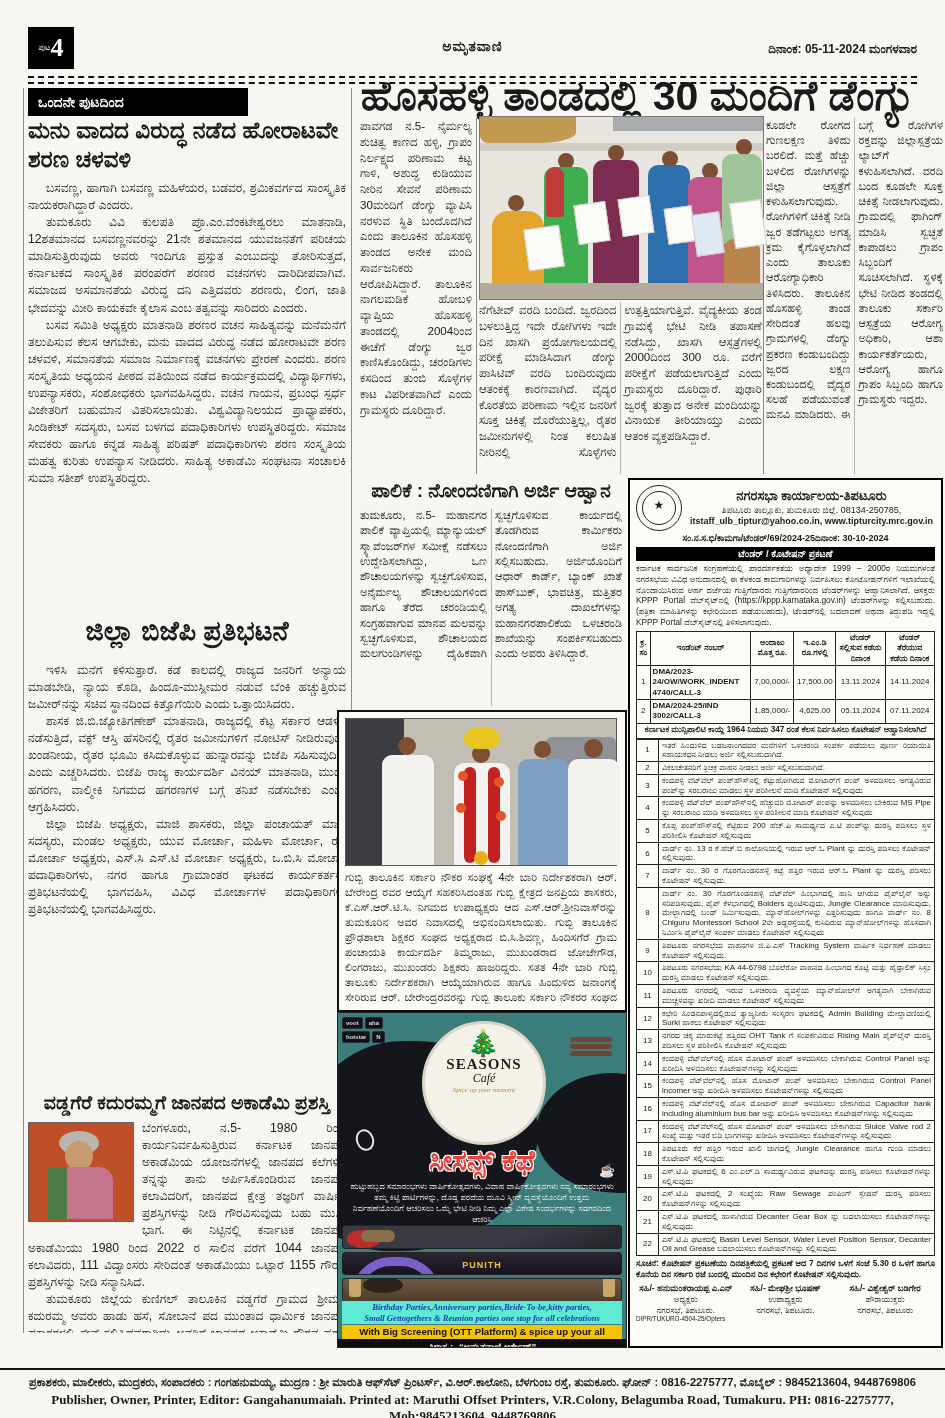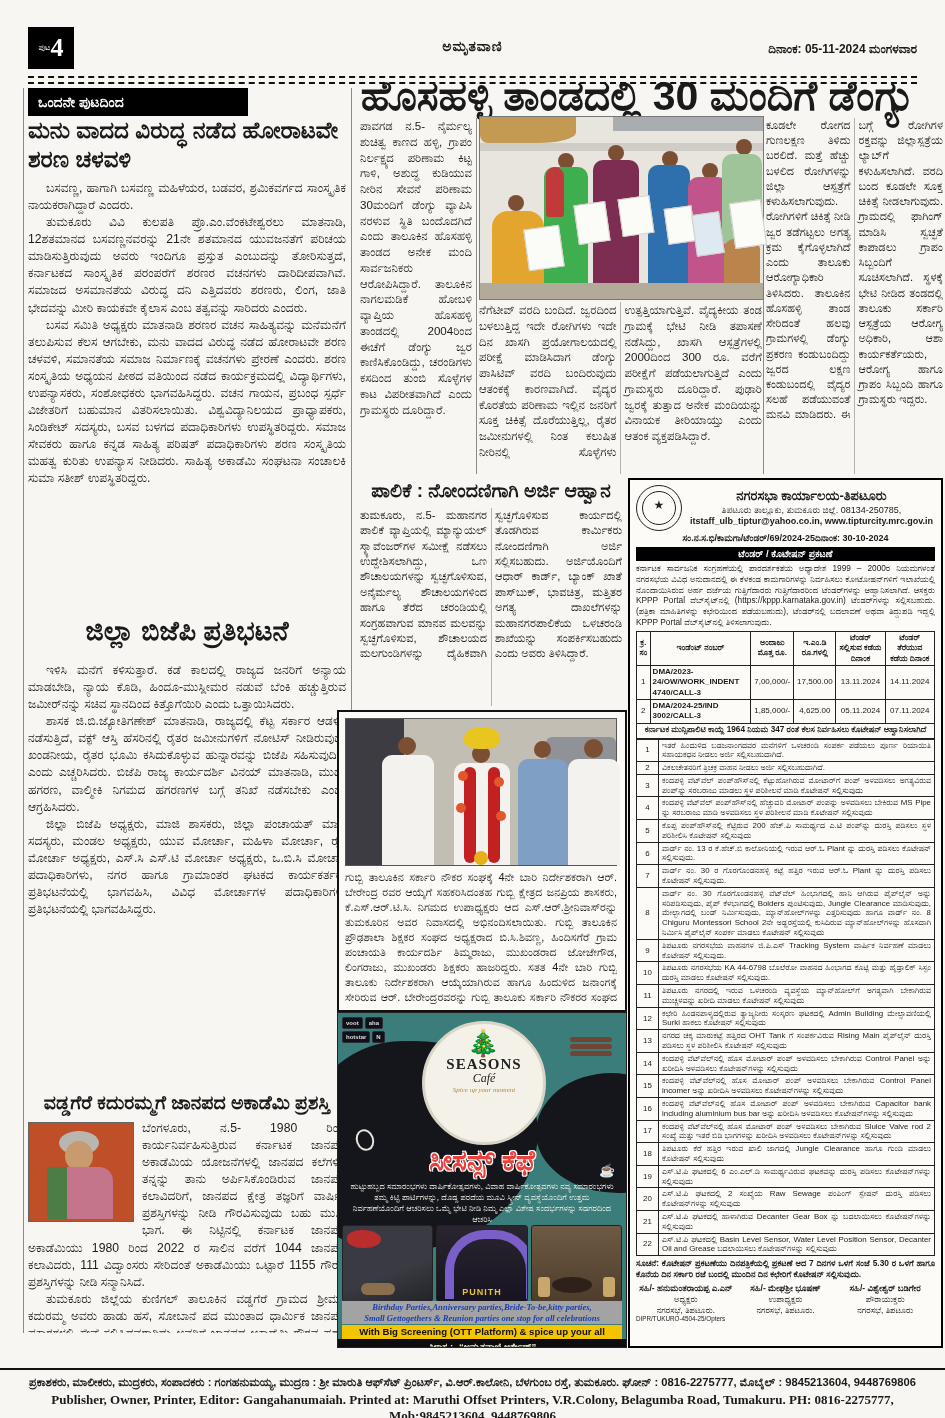--- a/index.html
+++ b/index.html
@@ -81,32 +81,32 @@
   .ad .blobL{position:absolute;left:-40px;top:28px;width:240px;height:210px;background:#14161c;border-radius:46% 54% 60% 40%/55% 45% 60% 40%;}
   .ad .blobR{position:absolute;right:-60px;top:60px;width:150px;height:120px;background:#14161c;border-radius:50% 50% 45% 55%/50% 55% 45% 50%;}
   .ad .logo{position:absolute;left:84px;top:8px;width:118px;height:118px;border-radius:50%;background:#f4f1e8;border:3px solid #d8d4c6;text-align:center;}
   .ad .tree{font-size:26px;line-height:1;margin-top:6px;}
   .ad .brand{font-family:"Liberation Serif",serif;font-weight:bold;font-size:15px;letter-spacing:1px;color:#222;}
   .ad .cafe{font-family:"Liberation Serif",serif;font-style:italic;font-size:12px;color:#222;margin-top:-2px;}
   .ad .tag{font-family:"Liberation Serif",serif;font-style:italic;font-size:7px;color:#b98a2f;}
   .ad .knname{position:absolute;left:0;width:100%;text-align:center;top:132px;
       color:#e8413c;font-size:28px;font-weight:bold;text-shadow:1px 1px 0 #fff,-1px -1px 0 #fff,1px -1px 0 #fff,-1px 1px 0 #fff;}
   .ad .knbody{position:absolute;left:10px;top:168px;width:268px;color:#f2efe6;font-size:8.2px;line-height:1.35;text-align:center;}
-  .ad .strip{position:absolute;left:4px;top:212px;width:280px;height:77px;display:flex;gap:3px;}
+  .ad .strip{position:absolute;left:4px;top:212px;width:280px;height:77px;display:flex;gap:3px;flex-direction:column;}
   .ad .strip .pic{flex:1;border-radius:3px;position:relative;overflow:hidden;border:1px solid #222;}
   .p1{background:linear-gradient(160deg,#3a3a42 60%,#23232a);}
   .p1 .flowers{position:absolute;left:4px;top:4px;width:34px;height:18px;background:#b92d2d;border-radius:45% 55% 50% 50%;}
   .p1 .sofa{position:absolute;left:18px;bottom:6px;width:34px;height:12px;background:#8a6f4e;border-radius:6px;}
   .p2{background:linear-gradient(#2a2530,#171320);}
   .p2 .arch{position:absolute;left:8px;top:4px;width:72px;height:60px;border:9px solid #7a5fc9;border-bottom:none;border-radius:40px 40px 0 0;}
   .p2 .punith{position:absolute;left:0;width:100%;bottom:4px;text-align:center;color:#e8c23a;font-weight:bold;font-size:9px;letter-spacing:1px;}
   .p3{background:linear-gradient(#6e5a44,#4e3d2c);}
   .p3 .tbl{position:absolute;left:20px;bottom:8px;width:40px;height:16px;background:#2e2119;border-radius:50%;}
   .p3 .chair{position:absolute;width:12px;height:20px;background:#c9a76a;border-radius:3px;bottom:4px;}
-  .ad .enline{position:absolute;left:4px;top:288px;width:280px;background:#a3a3a3;color:#1a3fae;
+  .ad .enline{position:absolute;left:4px;top:288px;width:280px;background:#5eead4;color:#1a3fae;
       font-family:"Liberation Serif",serif;font-style:italic;font-weight:bold;font-size:8.6px;text-align:center;line-height:1.25;padding:1px 0;}
   .ad .ybar{position:absolute;left:4px;top:312px;width:280px;background:#f5c400;color:#111;font-weight:bold;font-size:9.6px;text-align:center;padding:1px 0;}
   .ad .black{position:absolute;left:0px;top:326px;width:288px;height:46px;background:#0d0d10;color:#fff;}
   .ad .addr1{font-size:9.5px;font-weight:bold;text-align:center;color:#f3e9c8;margin-top:2px;}
   .ottrow{position:absolute;left:4px;top:4px;display:flex;gap:2px;flex-wrap:wrap;width:70px;z-index:3;}
   .ott{background:#101018;color:#ddd;font-size:6px;font-weight:bold;padding:2px 3px;border-radius:2px;border:1px solid #2c2c38;}
   .cupicon{position:absolute;right:10px;top:150px;color:#f4f1e8;font-size:13px;}
   .burgericon{position:absolute;right:14px;top:24px;width: 42px;height:22px;opacity:.85;}
   .burgericon div{background:#7a3c2a;border-radius:6px;height:5px;margin-bottom:2px;}
   .beanicon{position:absolute;left:18px;top:116px;width:14px;height:18px;border:2px solid #e8e5da;border-radius:50%;transform:rotate(-20deg);}

